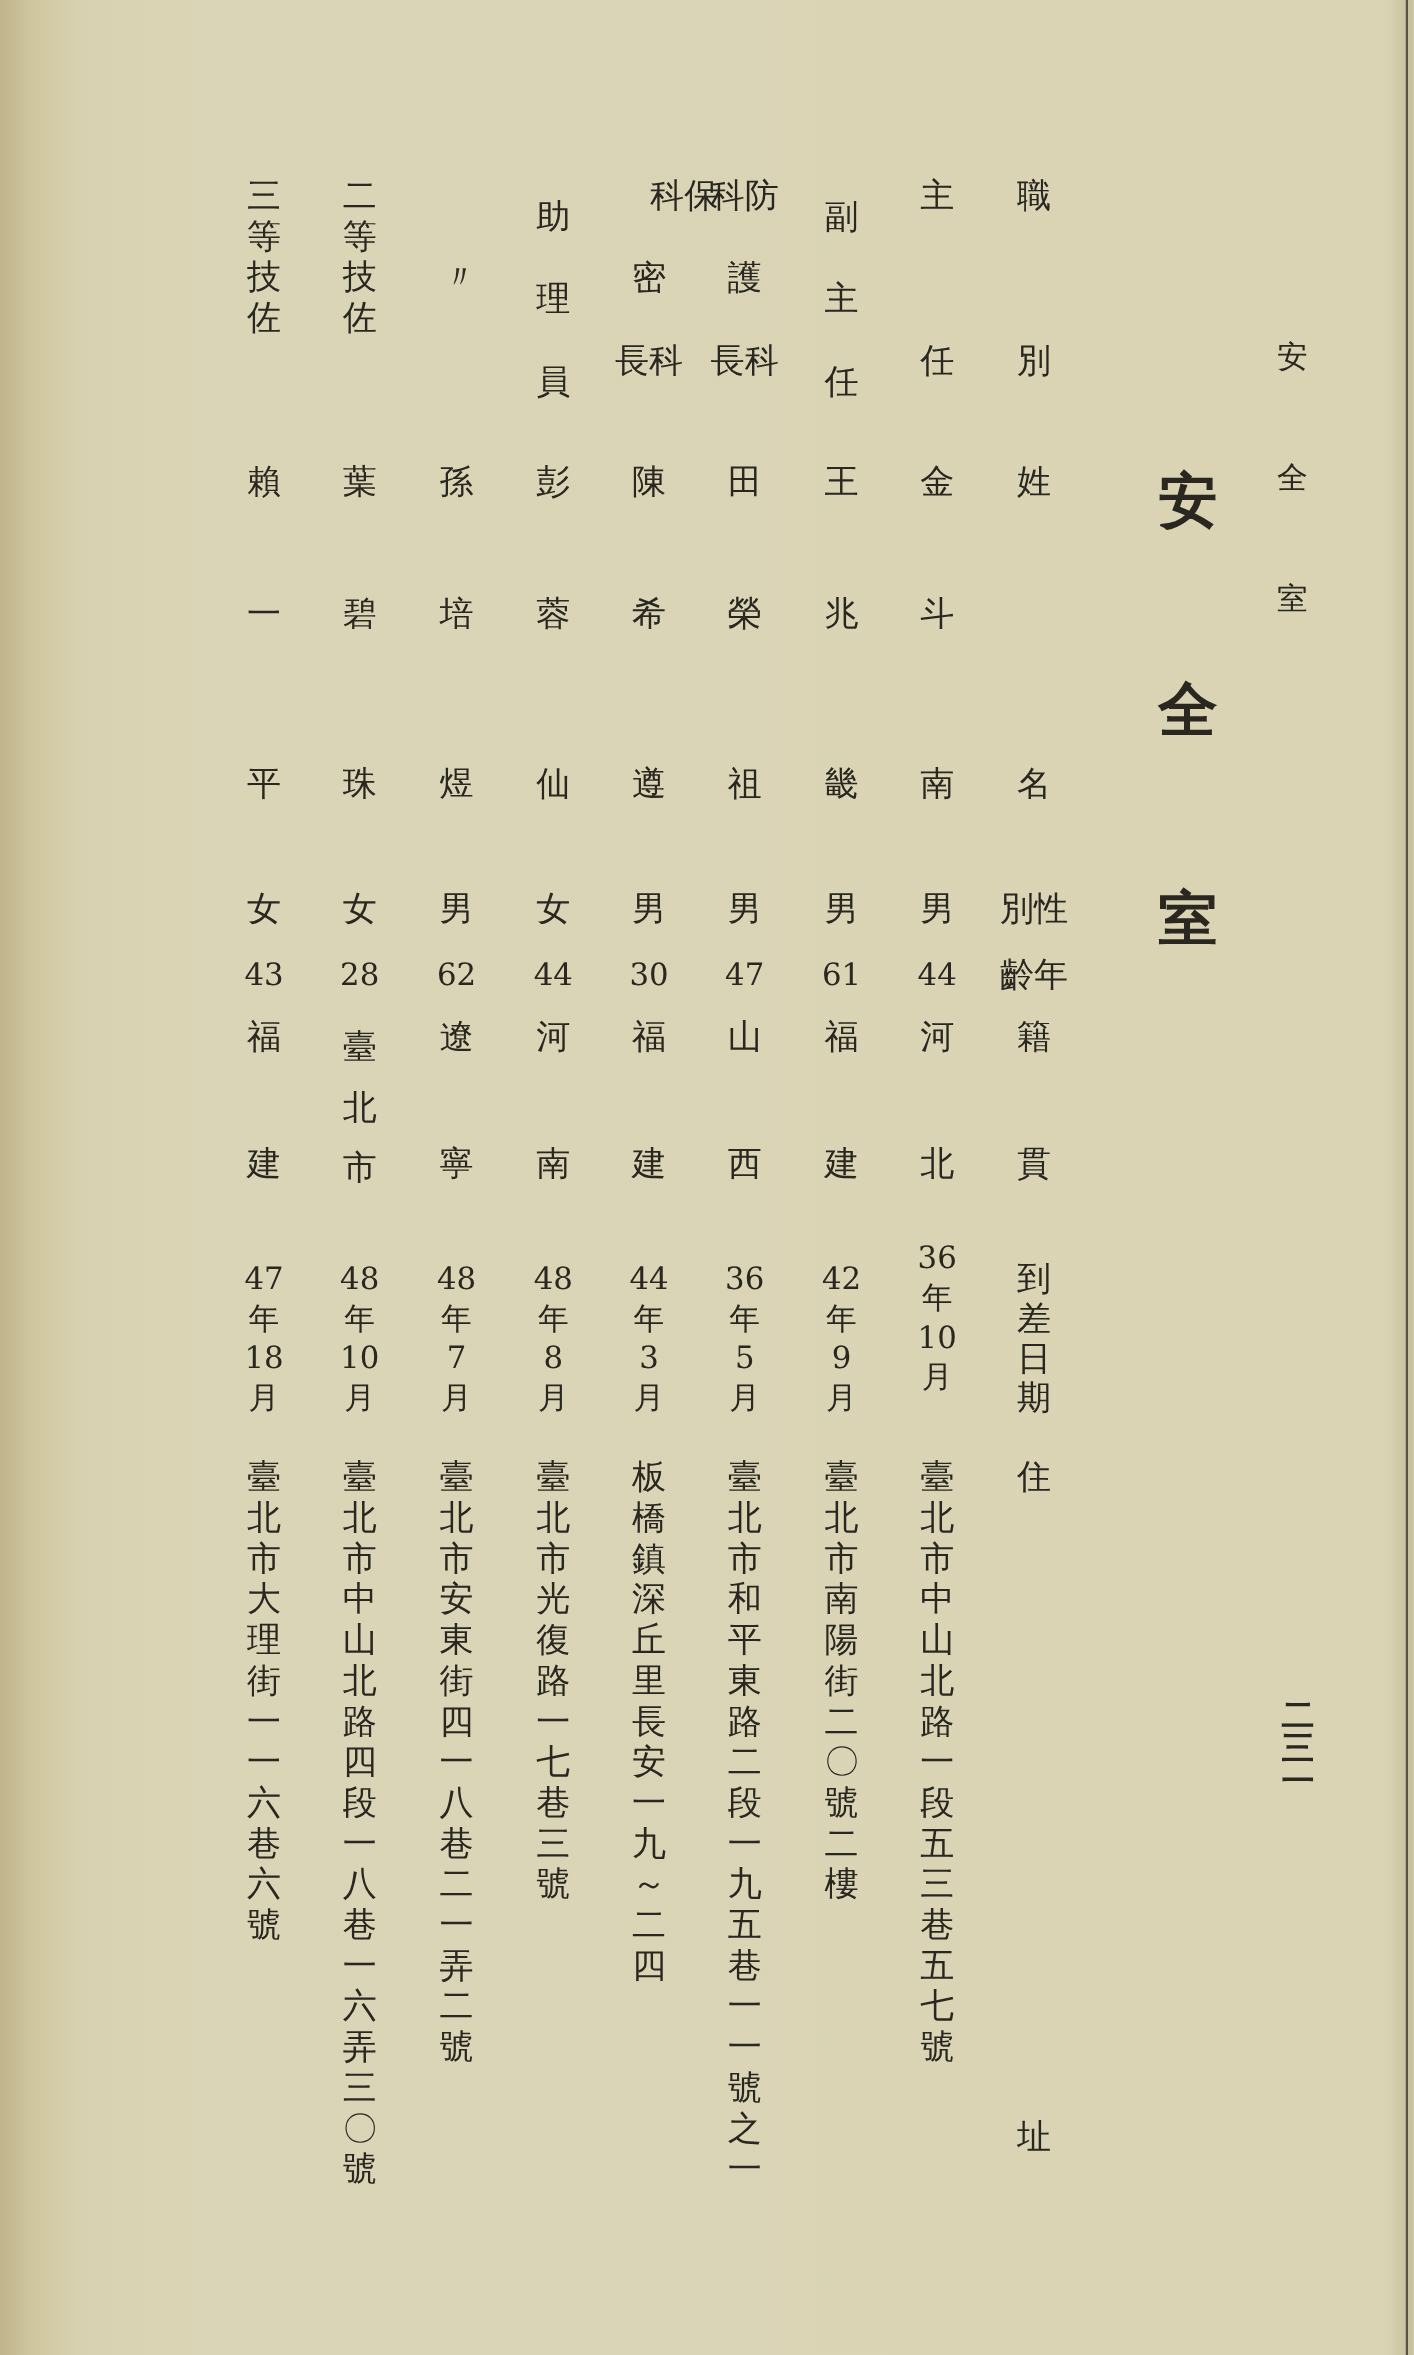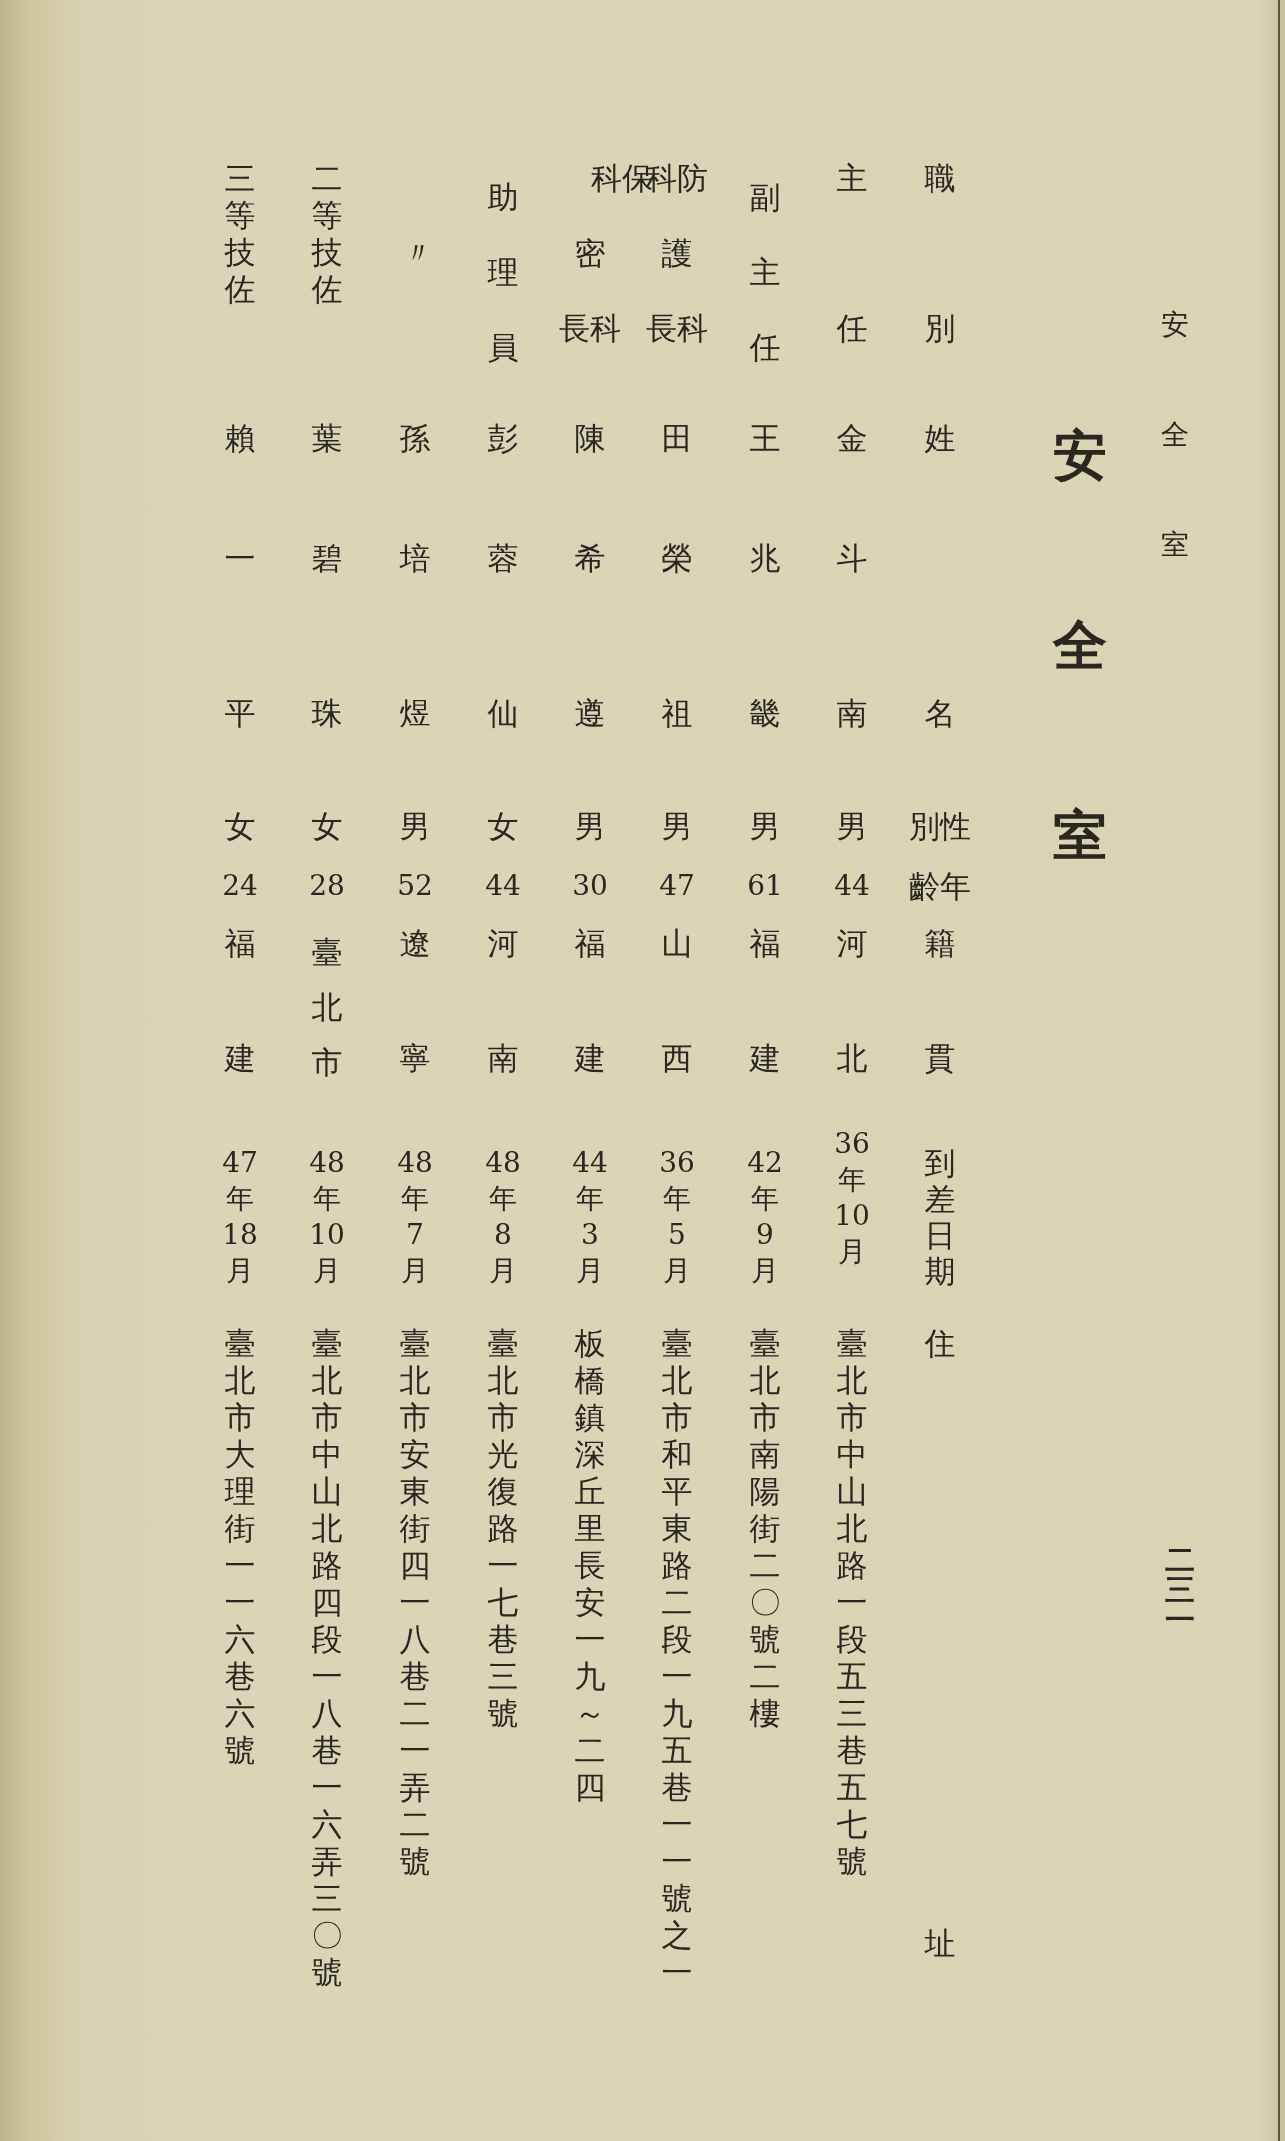--- a/index.html
+++ b/index.html
@@ -309,21 +309,21 @@
       <div class="cell vertical " style="left: 395px; top: 420px; width: 40px;">
         <span style="height: 36px; line-height: 36px;">孫</span>
       </div>
       <div class="cell vertical " style="left: 395px; top: 540px; width: 40px;">
         <span style="height: 36px; line-height: 36px;">培</span>
       </div>
       <div class="cell vertical " style="left: 395px; top: 695px; width: 40px;">
         <span style="height: 36px; line-height: 36px;">煜</span>
       </div>
       <div class="cell " style="left: 375px; top: 808px; width: 80px;">男</div>
-      <div class="cell num" style="left: 375px; top: 868px; width: 80px;">52</div>
+      <div class="cell num" style="left: 375px; top: 868px; width: 80px;">62</div>
       <div class="cell vertical " style="left: 395px; top: 925px; width: 40px;">
         <span style="height: 36px; line-height: 36px;">遼</span>
       </div>
       <div class="cell vertical " style="left: 395px; top: 1040px; width: 40px;">
         <span style="height: 36px; line-height: 36px;">寧</span>
       </div>
       <div class="cell vertical num" style="left: 395px; top: 1145px; width: 40px;">
         <span style="height: 36px; line-height: 36px;">48</span>
         <span style="height: 36px; line-height: 36px;">年</span>
         <span style="height: 36px; line-height: 36px;">7</span>
@@ -403,21 +403,21 @@
       <div class="cell vertical " style="left: 220px; top: 420px; width: 40px;">
         <span style="height: 36px; line-height: 36px;">賴</span>
       </div>
       <div class="cell vertical " style="left: 220px; top: 540px; width: 40px;">
         <span style="height: 36px; line-height: 36px;">一</span>
       </div>
       <div class="cell vertical " style="left: 220px; top: 695px; width: 40px;">
         <span style="height: 36px; line-height: 36px;">平</span>
       </div>
       <div class="cell " style="left: 200px; top: 808px; width: 80px;">女</div>
-      <div class="cell num" style="left: 200px; top: 868px; width: 80px;">24</div>
+      <div class="cell num" style="left: 200px; top: 868px; width: 80px;">43</div>
       <div class="cell vertical " style="left: 220px; top: 925px; width: 40px;">
         <span style="height: 36px; line-height: 36px;">福</span>
       </div>
       <div class="cell vertical " style="left: 220px; top: 1040px; width: 40px;">
         <span style="height: 36px; line-height: 36px;">建</span>
       </div>
       <div class="cell vertical num" style="left: 220px; top: 1145px; width: 40px;">
         <span style="height: 36px; line-height: 36px;">47</span>
         <span style="height: 36px; line-height: 36px;">年</span>
         <span style="height: 36px; line-height: 36px;">18</span>

